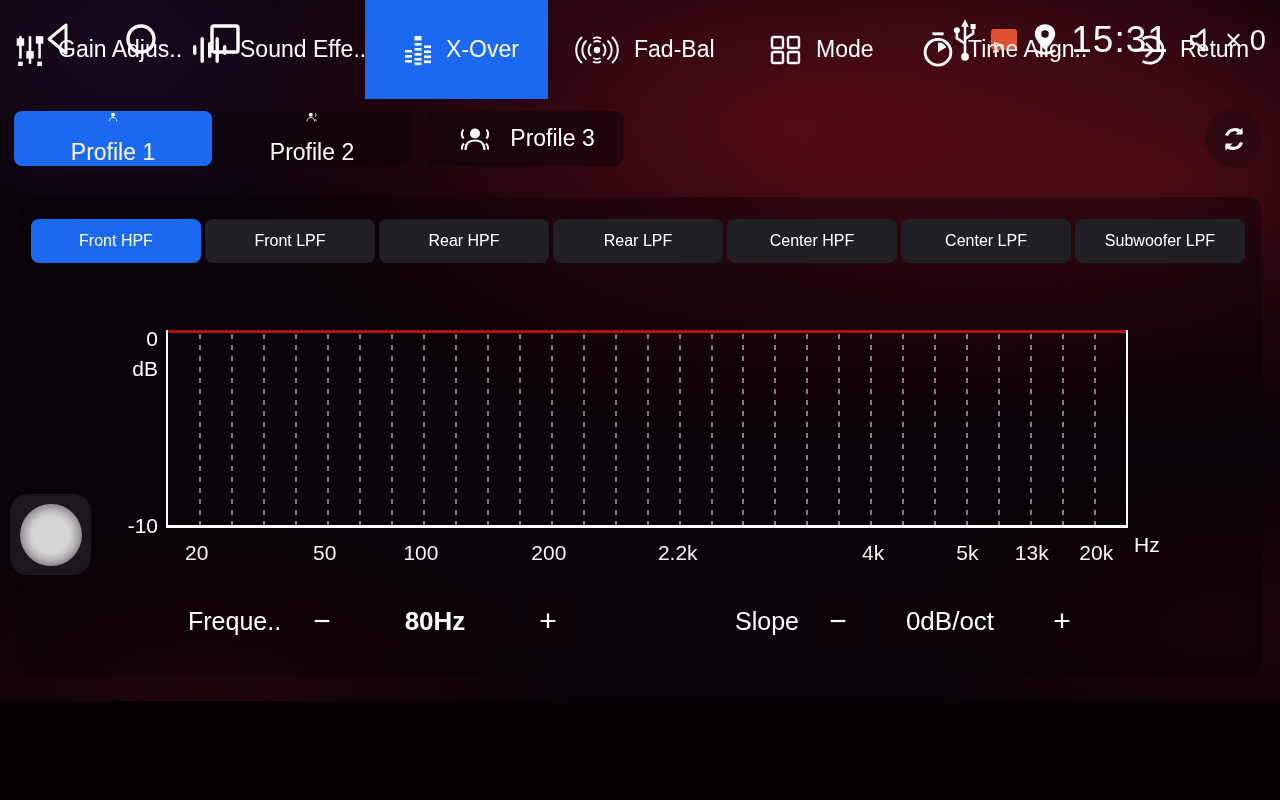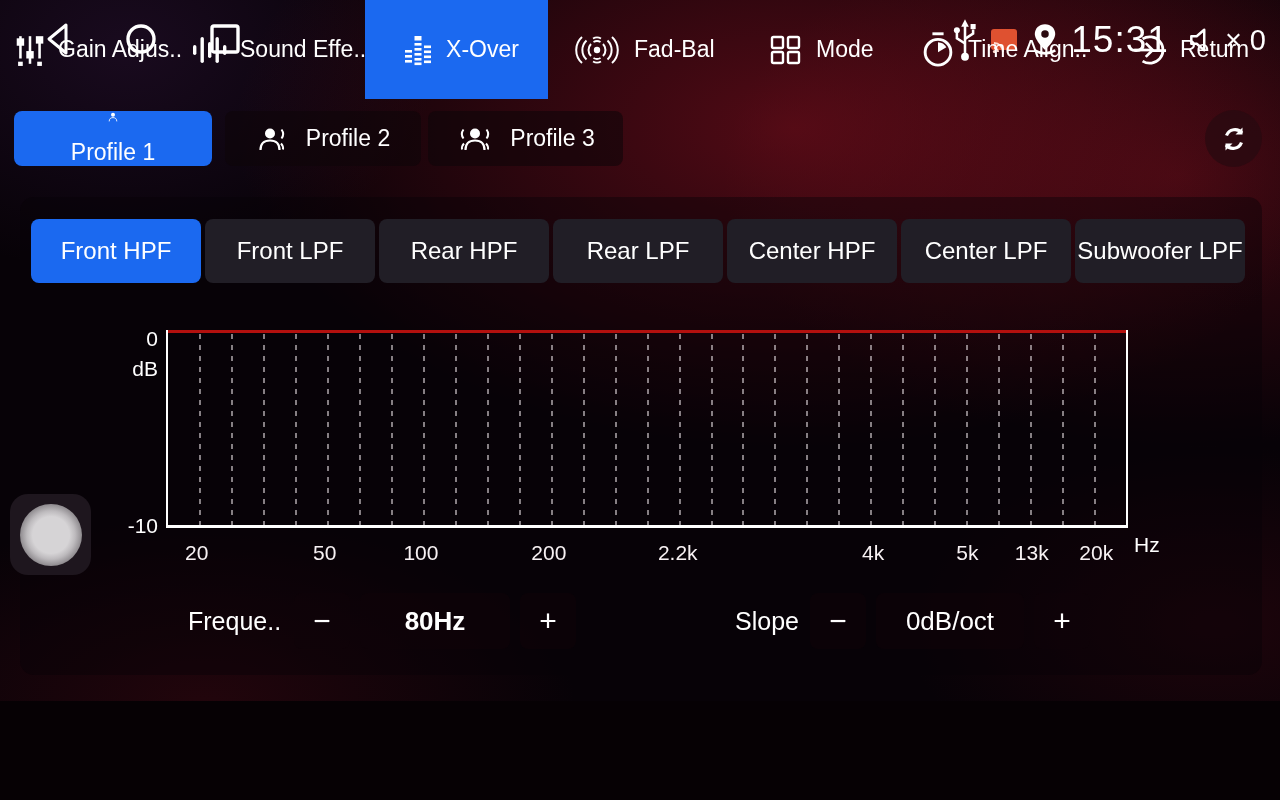--- a/index.html
+++ b/index.html
@@ -30,23 +30,23 @@
          display:flex; align-items:center; justify-content:center; gap:16px;
          background:rgba(14,5,9,.58); font-size:23px; }
   .ptab.active{ background:var(--accent);flex-direction:column; }
   .roundBtn{ position:absolute; width:57px; height:57px; border-radius:50%;
              background:rgba(40,10,16,.75); display:flex; align-items:center; justify-content:center; }
 
   
   .panel{ position:absolute; left:20px; top:197px; width:1242px; height:478px;
           border-radius:14px; background:rgba(8,3,8,.42); }
 
-  .ftab{ position:absolute; top:219px; width:170px; height:64px; border-radius:8px;
+  .ftab{ position:absolute; top:219px; width:170px; height:44px; border-radius:8px;
          background:#211e26; display:flex; align-items:center; justify-content:center;
-         font-size:24px; white-space:nowrap; }
+         font-size:16px; white-space:nowrap; }
   .ftab.active{ background:var(--accent); }
 
   
   .plot{ position:absolute; left:166px; top:330px; width:962px; height:198px;
          border-left:2px solid #fff; border-right:2px solid #fff; border-bottom:3px solid #fff; }
   .curve{ position:absolute; left:0; width:100%; height:3px; background:#b3100e; }
   .gridline{ position:absolute; top:4px; bottom:0; width:2px;
              background:repeating-linear-gradient(to bottom, rgba(238,230,234,.55) 0 5px, transparent 5px 11px); }
   .ylab{ position:absolute; text-align:right; width:46px; font-size:21px; }
   .xaxis{ position:absolute; left:166px; top:533px; width:962px; height:26px;margin-top:8px; }
@@ -118,21 +118,21 @@
   <span class="volText">× 0</span>
 </div>
 
 <div class="ptab active" style="left:14px; width:198px;">
   <svg width="32" height="32" viewBox="0 0 30 30">
     <circle cx="15" cy="9.5" r="5" fill="#fff"></circle>
     <path d="M5.5 26 C5.5 19 10 16.5 15 16.5 C20 16.5 24.5 19 24.5 26" fill="none" stroke="#fff" stroke-width="2.2"></path>
   </svg>
   <span>Profile 1</span>
 </div>
-<div class="ptab" style="left:225px; width:196px;">
+<div class="ptab" style="left:214px; width:196px;flex-direction:column;">
   <svg width="34" height="32" viewBox="0 0 34 30">
     <circle cx="14" cy="9.5" r="5" fill="#fff"></circle>
     <path d="M4.5 26 C4.5 19 9 16.5 14 16.5 C19 16.5 23.5 19 23.5 26" fill="none" stroke="#fff" stroke-width="2.2"></path>
     <path d="M25.5 5.5 a7.5 7.5 0 0 1 0 9" fill="none" stroke="#fff" stroke-width="2"></path>
     <path d="M25 19.5 a7 7 0 0 1 2 6" fill="none" stroke="#fff" stroke-width="2"></path>
   </svg>
   <span>Profile 2</span>
 </div>
 <div class="ptab" style="left:428px; width:195px;">
   <svg width="38" height="32" viewBox="0 0 38 30">

